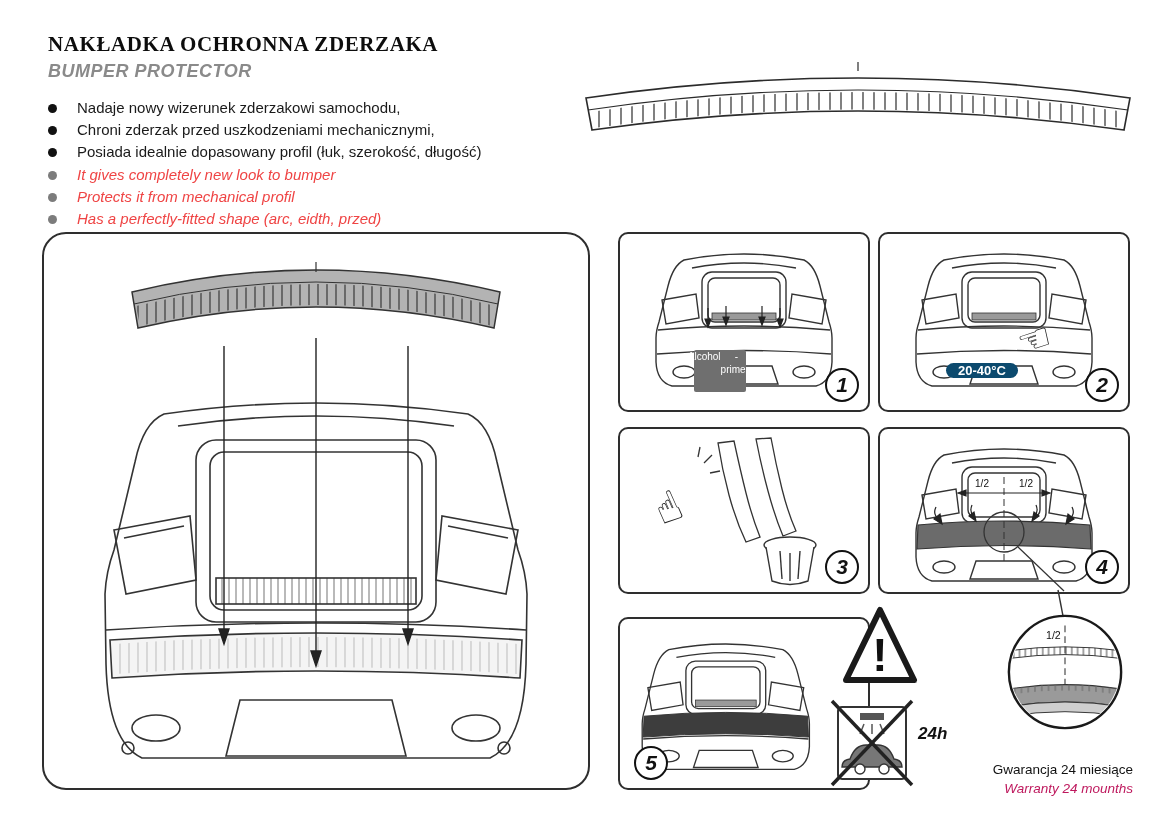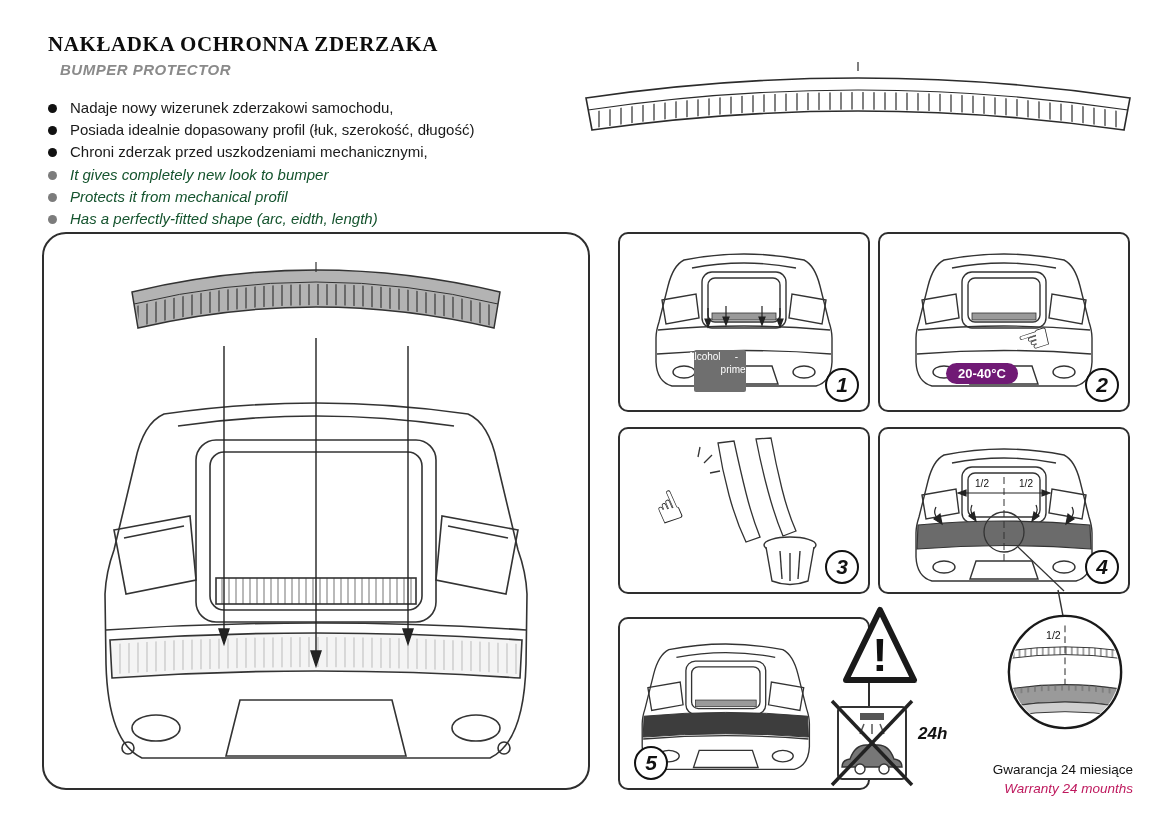--- a/index.html
+++ b/index.html
@@ -1,25 +1,25 @@
 <!DOCTYPE html>
 <html><head>
 <meta charset="utf-8">
 <style>
   * { margin:0; padding:0; box-sizing:border-box; }
   body { font-family:"Liberation Sans", sans-serif; background:#fff; }
   .page { position:relative; width:1169px; height:826px; background:#fff; overflow:hidden; color:#111; }
 
   .title-pl { position:absolute; left:48px; top:32px; font-size:21px; font-weight:bold; letter-spacing:.6px; color:#0d0d0d;font-family:Liberation Serif, serif; }
-  .title-en { position:absolute; left:60px; top:61px; font-size:15px; font-weight:bold; font-style:italic; color:#8a8a8a; letter-spacing:.5px; }
+  .title-en { position:absolute; left:48px; top:61px; font-size:18px; font-weight:bold; font-style:italic; color:#8a8a8a; letter-spacing:.5px; }
 
   .features { position:absolute; left:48px; list-style:none; }
-  .features li { display:flex; align-items:center; gap:13px; font-size:15px; line-height:22px; }
+  .features li { display:flex; align-items:center; gap:20px; font-size:15px; line-height:22px; }
   .features-pl { top:97px; color:#1a1a1a; }
-  .features-en { top:164px; color:#14532d; font-style:italic; }
+  .features-en { top:164px; color:#ef4444; font-style:italic; }
   .bullet { width:9px; height:9px; border-radius:50%; background:#111; flex:0 0 auto; }
   .features-en .bullet { background:#7c7c7c; }
 
   .strip-art { position:absolute; left:572px; top:52px; width:572px; height:115px; }
 
   .panel { position:absolute; border:2px solid #2e2e2e; background:#fff; }
   .panel-main { left:42px; top:232px; width:548px; height:558px; border-radius:24px; }
   .panel-step { border-radius:10px; }
   #panel1 { left:618px; top:232px; width:252px; height:180px; }
   #panel2 { left:878px; top:232px; width:252px; height:180px; }
@@ -30,21 +30,21 @@
 
   .step-num { position:absolute; width:34px; height:34px; border:2.5px solid #111; border-radius:50%;
     display:flex; align-items:center; justify-content:center; font-size:21px; font-weight:bold; font-style:italic;
     background:#fff; z-index:3; }
   .pos-br { right:9px; bottom:8px; }
   .pos-bl { left:14px; bottom:8px; }
 
   .alcohol-box { position:absolute; left:74px; top:116px; width:52px; height:42px; background:#6f6f6f; color:#fff;
     font-size:10px; line-height:13px; text-align:center; display:flex; flex-direction:row; justify-content:center;
     border-radius:2px; z-index:2; }
-  .temp-pill { position:absolute; left:66px; top:129px; width:72px; height:21px; background:#701a75; color:#fff;
+  .temp-pill { position:absolute; left:66px; top:129px; width:72px; height:15px; background:#0c4a6e; color:#fff;
     font-size:13px; font-weight:bold; border-radius:13px; display:flex; align-items:center; justify-content:center; z-index:2; }
 
   .warn { position:absolute; left:842px; top:604px; width:76px; height:84px; z-index:4; }
   .nowash { position:absolute; left:830px; top:697px; width:84px; height:92px; z-index:4; }
   .h24 { position:absolute; left:918px; top:724px; font-size:17px; font-weight:bold; font-style:italic; color:#111; }
   .detail { position:absolute; left:1005px; top:612px; width:120px; height:120px; }
   .connector { position:absolute; left:1052px; top:588px; width:20px; height:30px; }
 
   .warranty { position:absolute; right:36px; top:760px; text-align:right; font-size:13.5px; line-height:19px; }
   .warranty .wpl { color:#111;margin-left:28px; }
@@ -60,40 +60,40 @@
   <h1 class="title-pl">NAKŁADKA OCHRONNA ZDERZAKA</h1>
   <h2 class="title-en">BUMPER PROTECTOR</h2>
 
   <ul class="features features-pl">
     <li>
         <span class="bullet"></span>
         <span>Nadaje nowy wizerunek zderzakowi samochodu,</span>
       </li>
     <li>
         <span class="bullet"></span>
+        <span>Chroni zderzak przed uszkodzeniami mechanicznymi,</span>
+      </li>
+    <li>
+        <span class="bullet"></span>
         <span>Posiada idealnie dopasowany profil (łuk, szerokość, długość)</span>
       </li>
-    <li>
-        <span class="bullet"></span>
-        <span>Chroni zderzak przed uszkodzeniami mechanicznymi,</span>
-      </li>
   </ul>
 
   <ul class="features features-en">
     <li>
         <span class="bullet"></span>
         <span>It gives completely new look to bumper</span>
       </li>
     <li>
         <span class="bullet"></span>
         <span>Protects it from mechanical profil</span>
       </li>
     <li>
         <span class="bullet"></span>
-        <span>Has a perfectly-fitted shape (arc, eidth, length)</span>
+        <span>Has a perfectly-fitted shape (arc, eidth, przed)</span>
       </li>
   </ul>
 
   <svg class="strip-art" viewBox="0 0 572 115">
     <defs>
       <pattern id="ribs1" width="11" height="90" patternUnits="userSpaceOnUse">
           <line x1="5" y1="0" x2="5" y2="90" stroke="#2b2b2b" stroke-width="1.2"></line>
         </pattern>
     </defs>
     <path d="M14,46 Q286,6 558,46 L552,78 Q286,40 20,78 Z" fill="#fff" stroke="#2b2b2b" stroke-width="1.6"></path>

